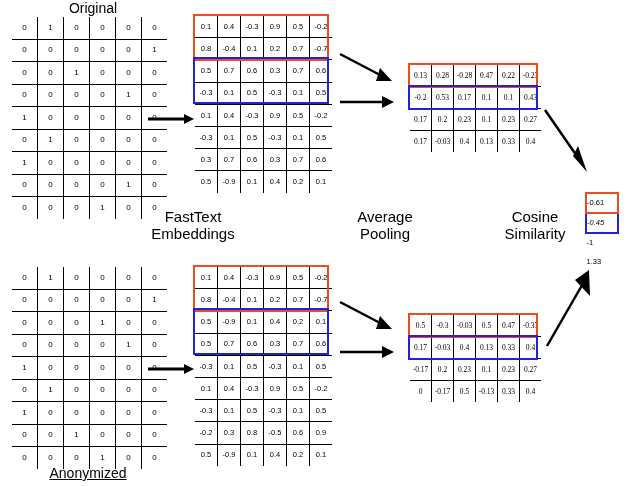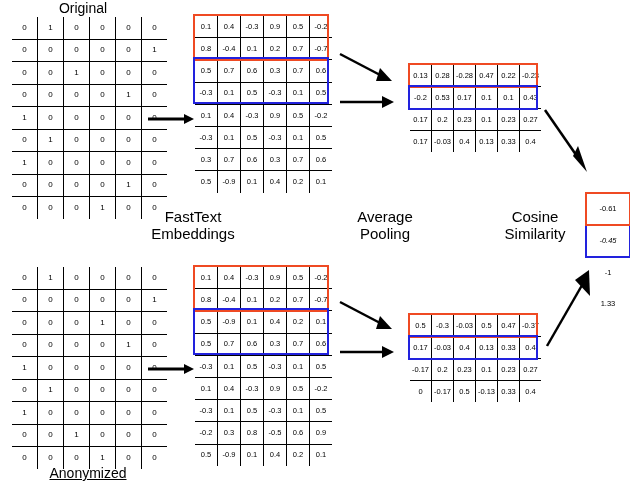--- a/index.html
+++ b/index.html
@@ -72,20 +72,21 @@
     line-height: 1;
   }
   table.embed tr td:first-child { border-left: none; }
   table.embed tr td:last-child  { border-right: none; }
   table.embed tr:first-child td { border-top: none; }
   table.embed tr:last-child td  { border-bottom: none; }
 
   
   table.pool {
     width: 126px;
+    font-family: Liberation Serif, serif;
   }
   table.pool td {
     border: 1px solid #000000;
     width: 21px;
     height: 21px;
     text-align: center;
     vertical-align: middle;
     font-size: 7.5px;
     padding: 0;
     line-height: 1;
@@ -97,45 +98,44 @@
 
   
   table.simcol {
     width: 30px;
     border-collapse: collapse;
     table-layout: fixed;
   }
   table.simcol td {
     width: 30px;
     height: 18px;
-    text-align: center;
     vertical-align: middle;
     font-size: 7.5px;
-    padding: 6px;
+    padding: 0;
     line-height: 1;
     border: 1px solid transparent;
   }
 
   
   .hl {
     position: absolute;
     box-sizing: border-box;
     pointer-events: none;
   }
   .hl-red  { border: 2px solid #ef4a23; }
   .hl-blue { border: 2px solid #2222dd; }
 
   
   .arrow { position: absolute; }
   .arrow svg { display: block; overflow: visible; }
 </style>
 </head>
 <body>
 
-<div class="abs caption" style="left:8px; top:0px; width:150px;">Original</div>
+<div class="abs caption" style="left:18px; top:0px; width:150px;">Original</div>
 
 <div class="abs" style="left:12px; top:17px;">
   <table class="grid binary">
     <tbody>
         <tr>
           <td>0</td>
           <td>1</td>
           <td>0</td>
           <td>0</td>
           <td>0</td>

